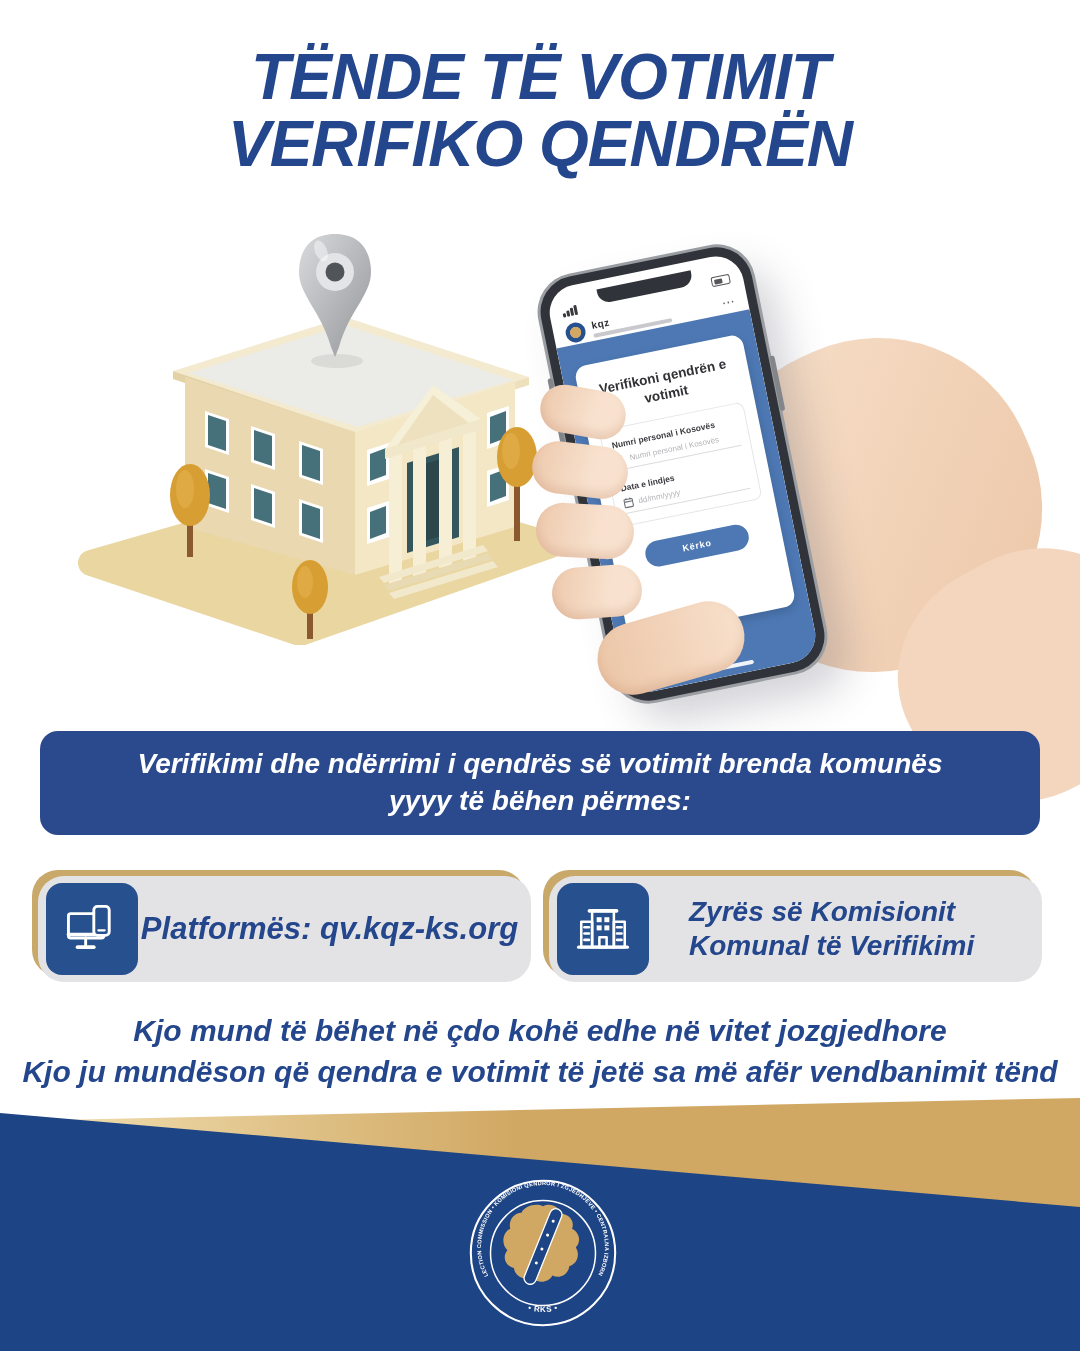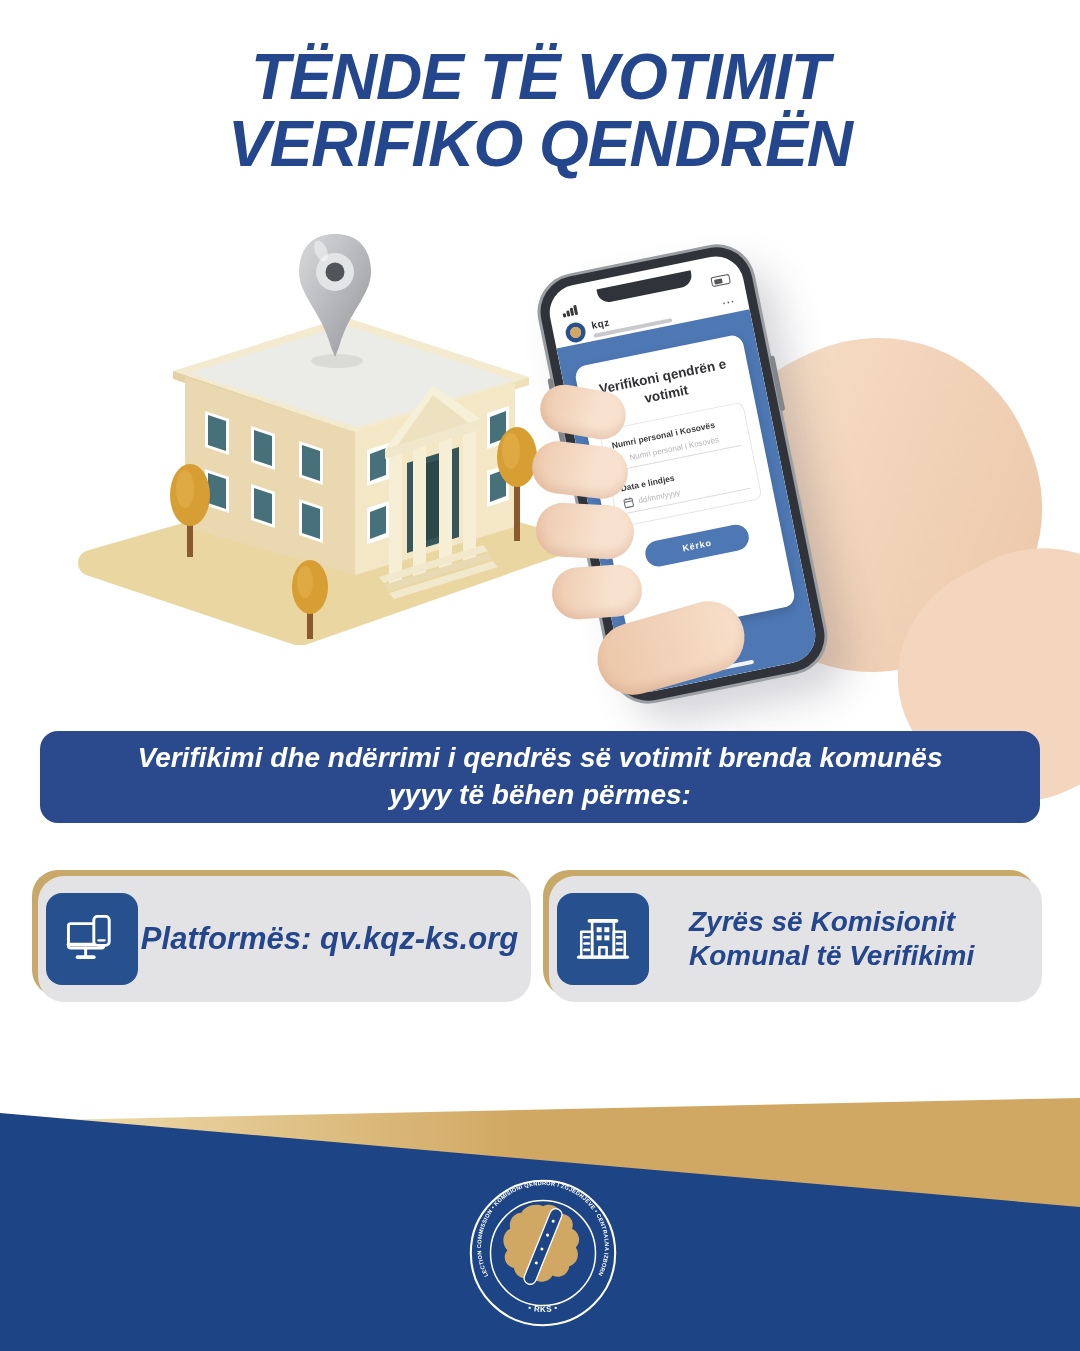--- a/index.html
+++ b/index.html
@@ -58,26 +58,26 @@
   .finger,.thumb{position:absolute;z-index:4;border-radius:28px;
     background:linear-gradient(100deg,#edc9ad,#f8e2cf 65%);
     box-shadow:inset 0 -6px 10px rgba(180,120,80,.22);}
   .f1{left:540px;top:388px;width:86px;height:48px;transform:rotate(10deg);}
   .f2{left:532px;top:444px;width:96px;height:52px;transform:rotate(7deg);}
   .f3{left:536px;top:504px;width:98px;height:54px;transform:rotate(3deg);}
   .f4{left:552px;top:566px;width:90px;height:52px;transform:rotate(-4deg);}
   .thumb{left:596px;top:612px;width:150px;height:72px;border-radius:40px;transform:rotate(-16deg);
     background:linear-gradient(90deg,#ecc6a8,#f8e0cb);}
   
-  .banner{position:absolute;left:40px;right:40px;top:731px;height:92px;background:#2b4a8e;
+  .banner{position:absolute;left:40px;right:40px;top:731px;height:104px;background:#2b4a8e;
     border-radius:18px;color:#fff;display:flex;flex-direction:column;justify-content:center;
     text-align:center;font-style:italic;font-weight:bold;font-size:28px;line-height:1.32;z-index:5;}
   
   .cards{position:absolute;top:876px;left:38px;right:38px;display:flex;gap:18px;z-index:5;}
-  .card-wrap{position:relative;flex:1;height:126px;}
+  .card-wrap{position:relative;flex:1;height:106px;}
   .card-backing{position:absolute;inset:0;transform:translate(-6px,-6px);background:#c8a96a;border-radius:26px;}
   .card{position:absolute;inset:0;background:#e3e3e5;border-radius:26px;display:flex;align-items:center;padding:0 10px 0 8px;}
   .icon-tile{width:92px;height:92px;background:#27508f;border-radius:16px;flex:none;
     display:flex;align-items:center;justify-content:center;}
   .card-label{flex:1;text-align:center;color:#24468c;font-weight:bold;font-style:italic;font-size:31px;}
   .card-label.two{font-size:28px;line-height:1.22;text-align:left;padding-left:40px;}
   
   .note{position:absolute;top:1010px;left:0;right:0;text-align:center;color:#24468c;
     font-weight:bold;font-style:italic;font-size:30px;line-height:1.38;z-index:5;}
   
@@ -287,20 +287,24 @@
           </svg>
         </div>
         <div class="card-label two">
           <div>Zyrës së Komisionit</div>
           <div>Komunal të Verifikimi</div>
         </div>
       </div>
     </div>
   </div>
 
+  <div class="note">
+    <div>Kjo mund të bëhet në çdo kohë edhe në vitet jozgjedhore</div>
+    <div>Kjo ju mundëson  që qendra e votimit të jetë sa më afër vendbanimit tënd</div>
+  </div>
 
   <div class="footer">
     <svg class="footer-shapes" viewBox="0 0 1080 261" preserveAspectRatio="none">
       <defs>
         <linearGradient id="goldgrad" x1="0" y1="0" x2="0.45" y2="0">
           <stop offset="0" stop-color="#efddae"></stop>
             <stop offset="1" stop-color="#d1a863"></stop>
         </linearGradient>
       </defs>
       <polygon points="55,30 1080,8 1080,125" fill="url(#goldgrad)"></polygon>

